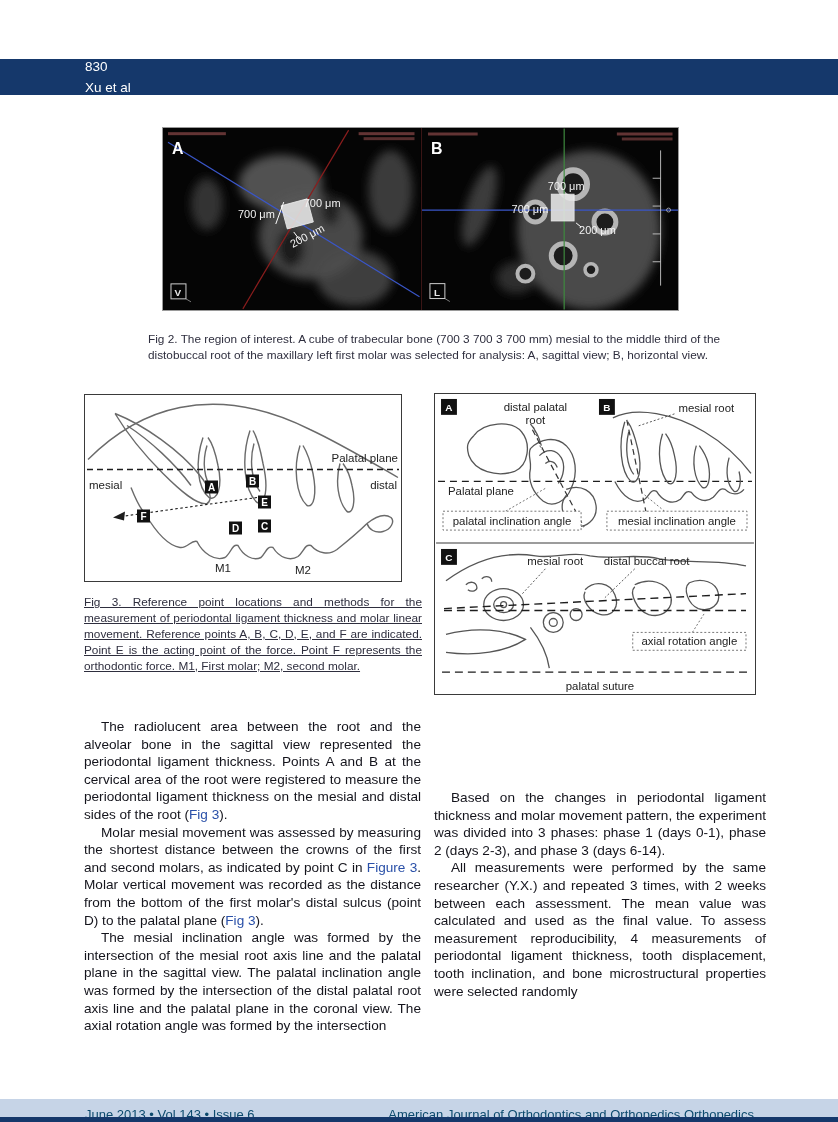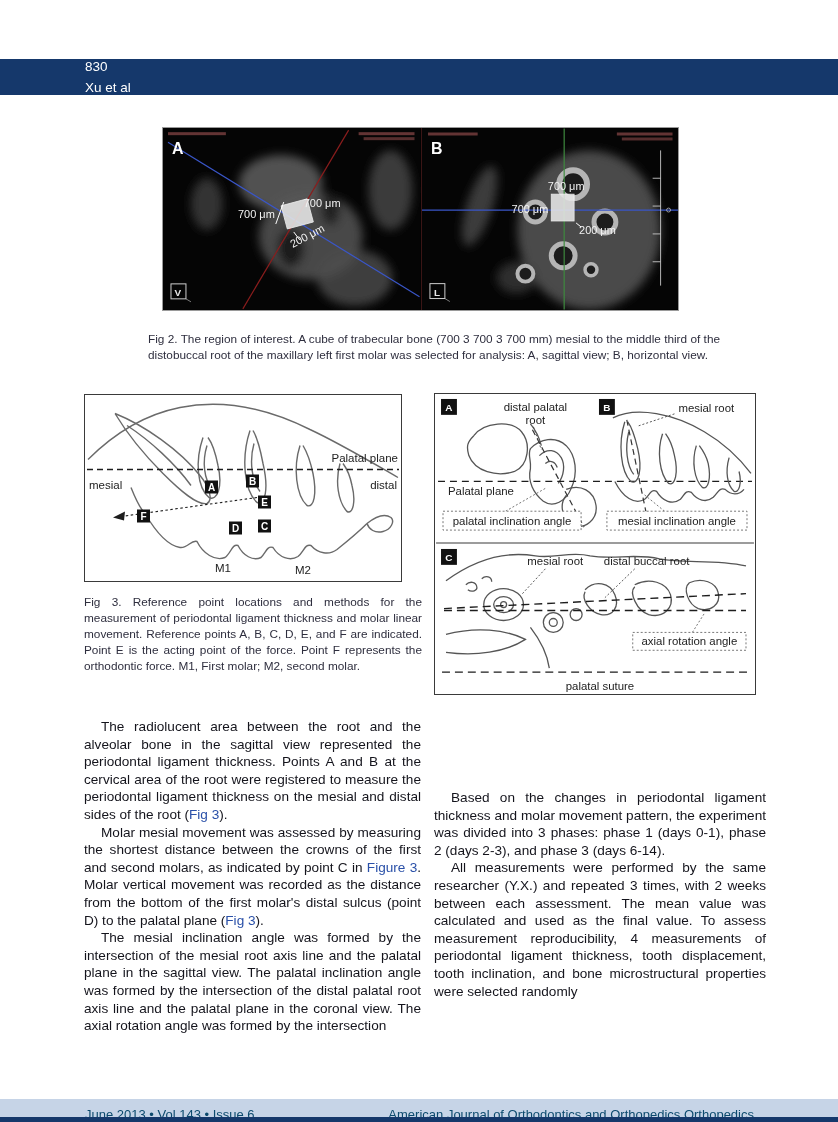--- a/index.html
+++ b/index.html
@@ -14,21 +14,21 @@
 
   
   .fig2 { position:absolute; left:162px; top:127px; width:517px; height:184px;
           border:1px solid #9a9a9a; background:#000; display:flex; }
   .ct-panel { position:relative; width:50%; height:100%; overflow:hidden; }
   .ct-panel + .ct-panel { border-left:1px solid #3a1515; }
   .ct-panel svg { display:block; width:100%; height:100%; }
 
   .caption { color:#2e2e3e; font-size:11.8px; line-height:16px; text-align:justify; }
   .fig2-caption { position:absolute; left:148px; top:319px; width:572px;margin-top:12px; }
-  .fig3-caption { position:absolute; left:84px;  top:594px; width:338px; }
+  .fig3-caption { position:absolute; left:84px;  top:594px; width:338px;text-decoration:underline; }
   .fig4-caption { position:absolute; left:434px; top:710px; width:326px; }
 
   
   .fig3 { position:absolute; left:84px; top:394px; width:318px; height:188px;
           border:1px solid #3a3a3a; background:#fff; }
   .fig4 { position:absolute; left:434px; top:393px; width:322px; height:302px;
           border:1px solid #3a3a3a; background:#fff; }
   .fig3 svg, .fig4 svg { display:block; width:100%; height:100%; }
 
   

